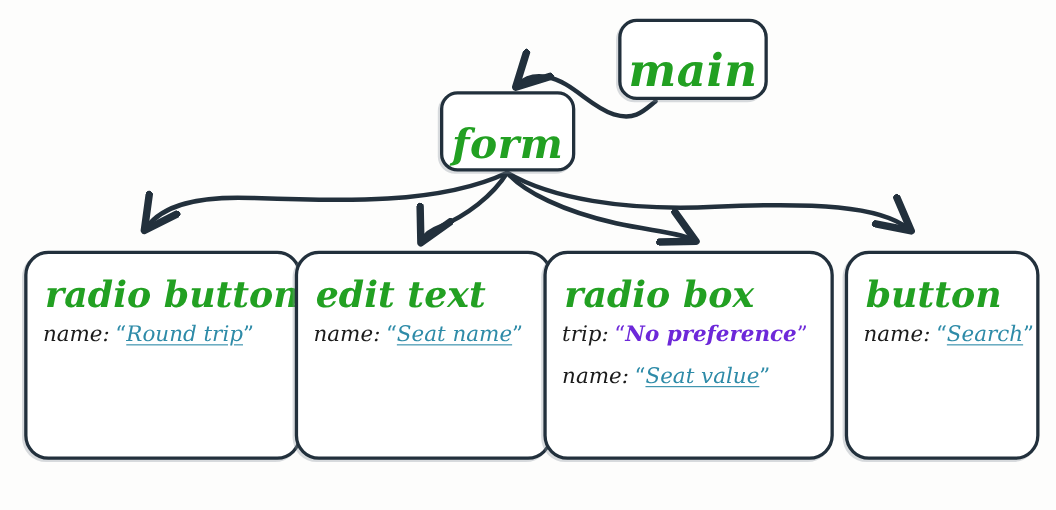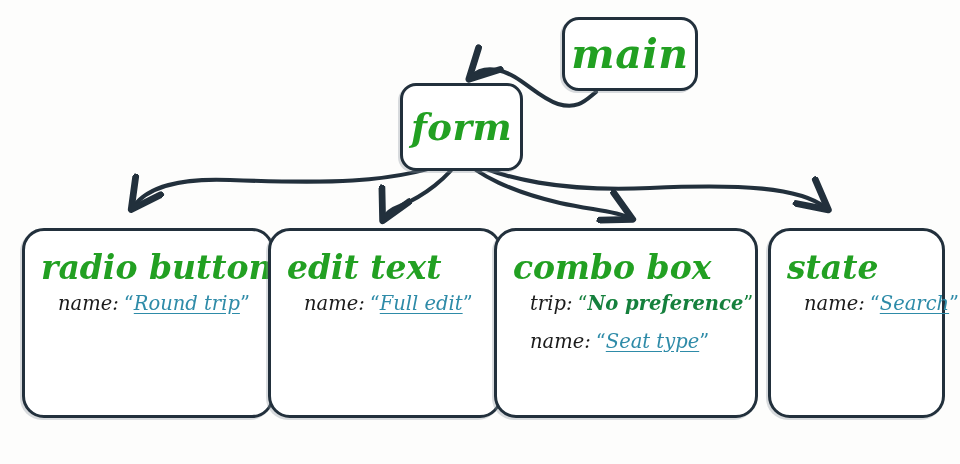--- a/index.html
+++ b/index.html
@@ -31,35 +31,35 @@
     box-sizing: border-box;
     background: #ffffff;
     border: 3.5px solid #22303c;
     border-radius: 18px;
     box-shadow: -2px 2px 0 rgba(140,150,158,0.33);
   }
 
   
   .node-small {
     display: flex;
-    align-items: center;
+    align-items: flex-end;
     justify-content: center;
   }
   .node-small .node-title {
     color: #22a022;
     font-family: "DejaVu Serif", serif;
     font-style: italic;
     font-weight: 700;
     letter-spacing: 0.5px;
   }
 
   #node-main   { left: 562px; top: 17px;  width: 136px; height: 74px;  border-radius: 17px; }
   #node-main .node-title { font-size: 41px; }
 
-  #node-form   { left: 400px; top: 83px;  width: 123px; height: 88px;  border-radius: 16px; }
+  #node-form   { left: 400px; top: 83px;  width: 123px; height: 73px;  border-radius: 16px; }
   #node-form .node-title { font-size: 37px; }
 
   
   .node-leaf {
     top: 228px;
     height: 190px;
     border-radius: 22px;
     padding: 12px 0 0 0;
   }
   #node-radio  { left: 22px;  width: 252px; }
@@ -74,21 +74,20 @@
     font-style: italic;
     font-weight: 700;
     font-size: 33px;
     line-height: 1.0;
     padding: 8px 0 4px 16px;
     white-space: nowrap;
   }
 
   .attrs {
     padding: 6px 0 0 14px;
-    margin-left: 19px;
   }
   .attr-row {
     display: block;
     white-space: nowrap;
     line-height: 1.0;
     margin-bottom: 18px;
     font-family: "DejaVu Serif", serif;
     font-style: italic;
     font-size: 19.5px;
   }
@@ -108,21 +107,21 @@
   .val-name .q {
     text-decoration: none;
     font-style: normal;
   }
   .val-name .inner {
     text-decoration: underline;
     text-underline-offset: 3px;
   }
   
   .val-value {
-    color: #15803d;
+    color: #6d28d9;
     font-weight: 700;
   }
   .val-value .q { font-style: normal; font-weight: 400; }
   
   .val-state {
     color: #d98b3a;
   }
 </style>
 </head>
 <body>
@@ -172,32 +171,32 @@
   <div class="node node-leaf" id="node-radio">
     <span class="node-title">radio button</span>
     <div class="attrs">
         <div class="attr-row"><span class="attr-key">name:</span><span class="attr-val val-name"><span class="q">“</span><span class="inner">Round trip</span><span class="q">”</span></span></div>
       </div>
   </div>
 
   <div class="node node-leaf" id="node-edit">
     <span class="node-title">edit text</span>
     <div class="attrs">
-        <div class="attr-row"><span class="attr-key">name:</span><span class="attr-val val-name"><span class="q">“</span><span class="inner">Full edit</span><span class="q">”</span></span></div>
+        <div class="attr-row"><span class="attr-key">name:</span><span class="attr-val val-name"><span class="q">“</span><span class="inner">Seat name</span><span class="q">”</span></span></div>
       </div>
   </div>
 
   <div class="node node-leaf" id="node-combo">
-    <span class="node-title">combo box</span>
+    <span class="node-title">radio box</span>
     <div class="attrs">
         <div class="attr-row"><span class="attr-key">trip:</span><span class="attr-val val-value"><span class="q">“</span><span class="inner">No preference</span><span class="q">”</span></span></div>
-        <div class="attr-row"><span class="attr-key">name:</span><span class="attr-val val-name"><span class="q">“</span><span class="inner">Seat type</span><span class="q">”</span></span></div>
+        <div class="attr-row"><span class="attr-key">name:</span><span class="attr-val val-name"><span class="q">“</span><span class="inner">Seat value</span><span class="q">”</span></span></div>
       </div>
   </div>
 
   <div class="node node-leaf" id="node-button">
-    <span class="node-title">state</span>
+    <span class="node-title">button</span>
     <div class="attrs">
         <div class="attr-row"><span class="attr-key">name:</span><span class="attr-val val-name"><span class="q">“</span><span class="inner">Search</span><span class="q">”</span></span></div>
       </div>
   </div>
 
 </div>
 
 </body></html>

